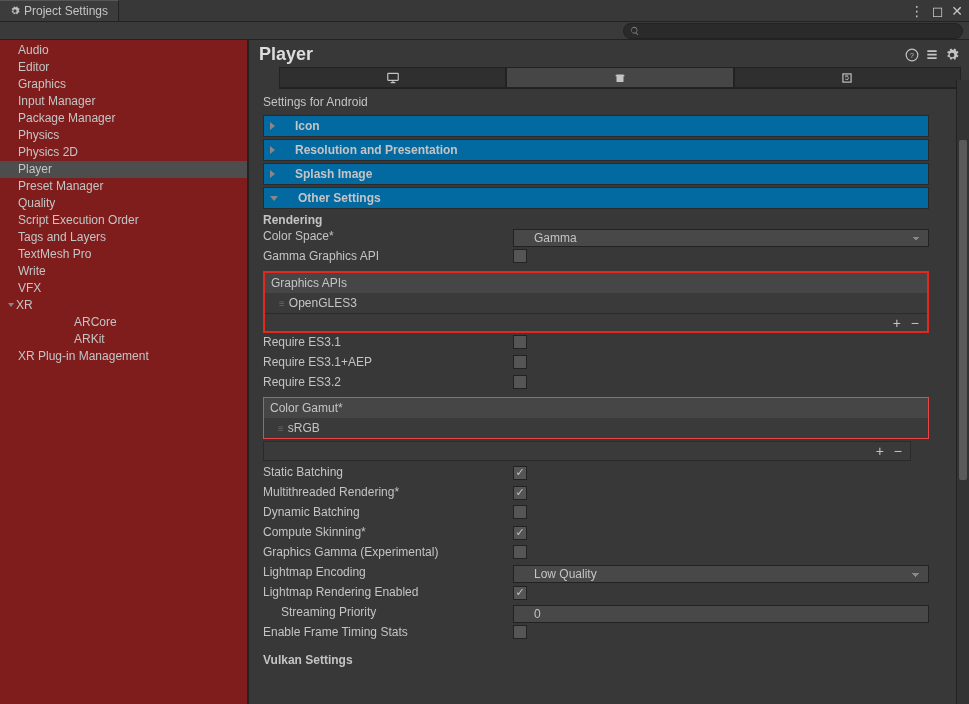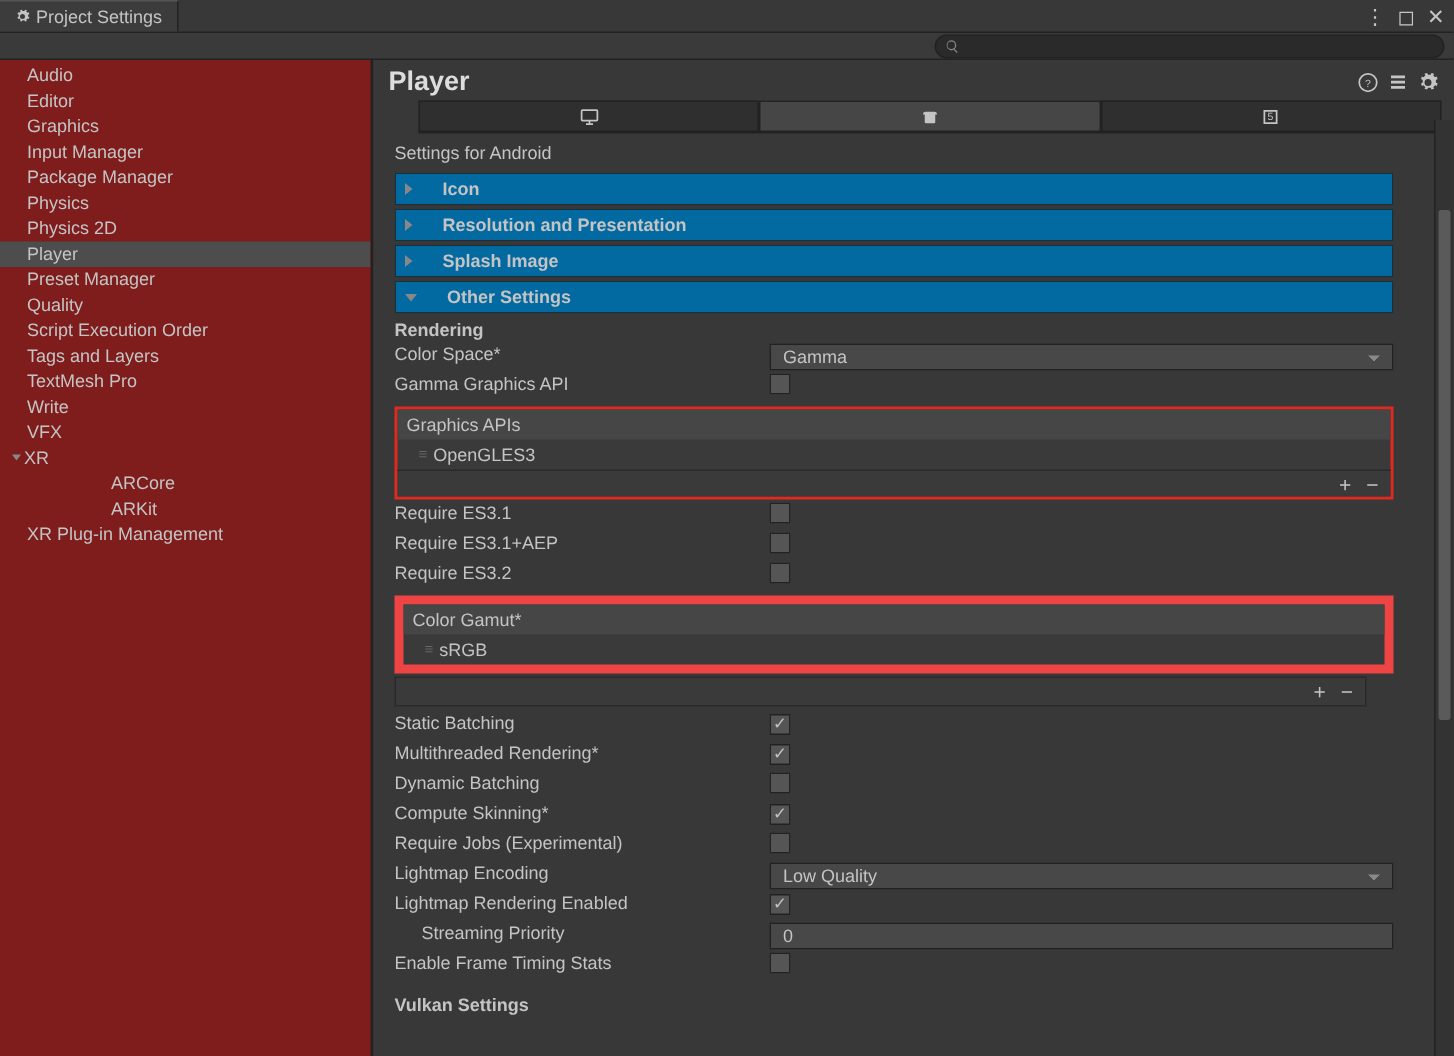--- a/index.html
+++ b/index.html
@@ -40,26 +40,26 @@
 .foldout .tri-r { width: 0; height: 0; border-left: 5px solid #888; border-top: 4px solid transparent; border-bottom: 4px solid transparent; }
 .foldout .tri-d { width: 0; height: 0; border-top: 5px solid #888; border-left: 4px solid transparent; border-right: 4px solid transparent; }
 .foldout span { font-weight: bold; }
 
 .inner { padding: 0 14px 0 6px; }
 .bold { font-weight: bold; padding: 2px 0; }
 .row { display: flex; align-items: flex-start; height: 20px; }
 .row .lbl { flex: 0 0 250px; padding-left: 0; }
 .row .lbl.indent { padding-left: 18px; }
 .row .ctrl { flex: 1; }
-select, input[type=text] { width: 100%; height: 18px; background: #484848; border: 1px solid #222; color: #c4c4c4; padding: 0 8px; }
+select, input[type=text] { width: 100%; height: 18px; background: #484848; border: 1px solid #222; color: #c4c4c4; padding: 0 20px; }
 select { appearance: none; background-image: linear-gradient(45deg, transparent 50%, #888 50%), linear-gradient(135deg, #888 50%, transparent 50%); background-position: calc(100% - 12px) 7px, calc(100% - 8px) 7px; background-size: 4px 4px; background-repeat: no-repeat; }
 .chk { width: 14px; height: 14px; background: #555; border: 1px solid #222; display: inline-flex; align-items: center; justify-content: center; cursor: pointer; }
 .chk.on::after { content: '✓'; font-size: 11px; color: #c4c4c4; }
 
-.listbox { background: #3a3a3a; border: 6px solid #ef4444; margin: 2px 0; }
+.listbox { background: #3a3a3a; border: 1px solid #ef4444; margin: 2px 0; }
 .listbox.redbox { border: 2px solid #e2291e; }
 .listbox .lhead { background: #464646; padding: 3px 6px; }
 .listbox .litem { padding: 3px 6px 3px 14px; display: flex; align-items: center; gap: 6px; }
 .listbox .litem .drag { color: #666; font-size: 10px; letter-spacing: -2px; }
 .listfoot { height: 18px; display: flex; justify-content: flex-end; align-items: center; padding-right: 8px; gap: 10px; background: #3a3a3a; border-top: 1px solid #2a2a2a; }
 .listfoot.out { margin: 0 18px 4px 0; border: 1px solid #2a2a2a; height: 20px; }
 .listfoot span { cursor: pointer; color: #c4c4c4; font-size: 14px; }
 .spacer-right { width: 18px; }
 
 .vscroll { position: absolute; right: 0; top: 40px; bottom: 0; width: 13px; background: #333; border-left: 1px solid #222; }
@@ -231,21 +231,21 @@
               </div>
         <div class="row">
                 <div class="lbl">Dynamic Batching</div>
                 <div class="ctrl"><div class="chk"></div></div>
               </div>
         <div class="row">
                 <div class="lbl">Compute Skinning*</div>
                 <div class="ctrl"><div class="chk on"></div></div>
               </div>
         <div class="row">
-                <div class="lbl">Require Jobs (Experimental)</div>
+                <div class="lbl">Graphics Gamma (Experimental)</div>
                 <div class="ctrl"><div class="chk"></div></div>
               </div>
         <div class="row">
                 <div class="lbl">Lightmap Encoding</div>
                 <div class="ctrl"><select><option>Low Quality</option></select></div>
               </div>
         <div class="row">
                 <div class="lbl">Lightmap Rendering Enabled</div>
                 <div class="ctrl"><div class="chk on"></div></div>
               </div>

